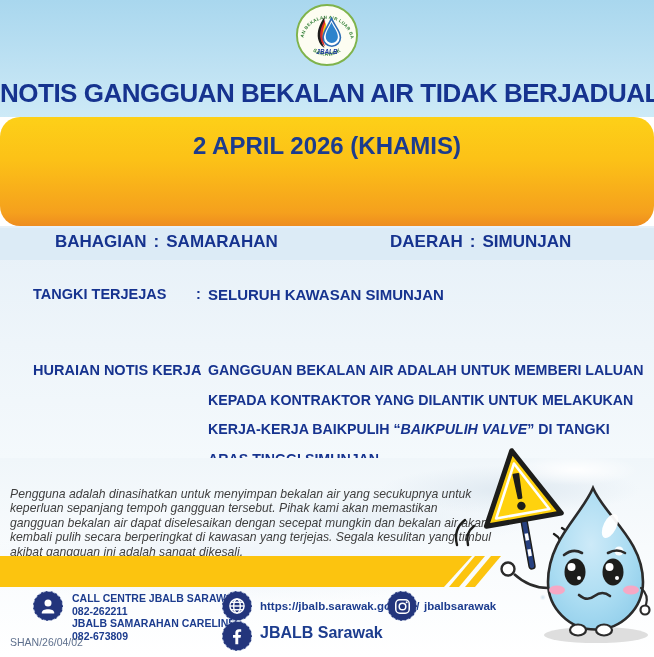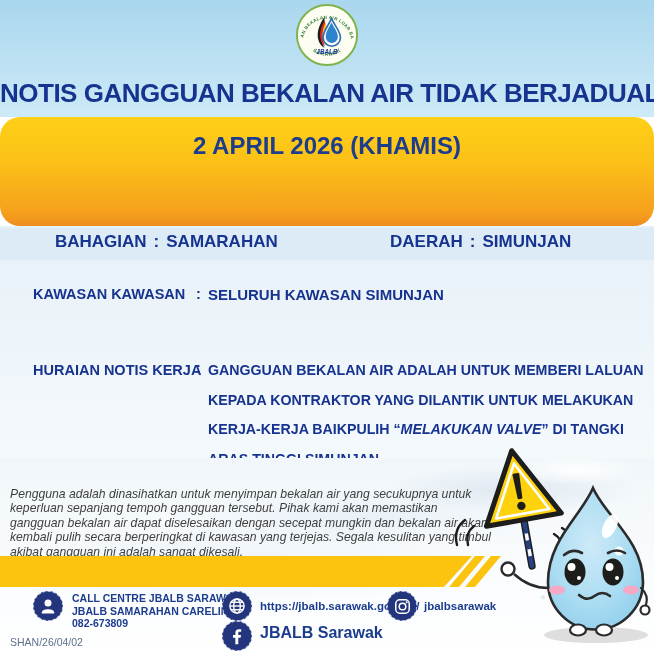--- a/index.html
+++ b/index.html
@@ -115,45 +115,46 @@
 
   <div class="banner">
     <div class="line l1">2 APRIL 2026 (KHAMIS)</div>
   </div>
 
   <div class="content">
     <div class="row-bd"></div>
     <div class="kv daerah"><span>DAERAH</span><span class="sep">:</span><span>SIMUNJAN</span></div>
     <div class="kv bahagian"><span>BAHAGIAN</span><span class="sep">:</span><span>SAMARAHAN</span></div>
 
-    <div class="lbl kawasan-lbl">KAWASAN KAWASAN</div>
+    <div class="lbl kawasan-lbl">TANGKI TERJEJAS</div>
     <div class="colon kawasan-colon">:</div>
     <div class="val kawasan-val">SELURUH KAWASAN SIMUNJAN</div>
 
     <div class="lbl huraian-lbl">HURAIAN NOTIS KERJA</div>
     <div class="colon huraian-colon">:</div>
-    <div class="huraian-text"><span>GANGGUAN BEKALAN AIR ADALAH UNTUK MEMBERI LALUAN KEPADA KONTRAKTOR YANG DILANTIK UNTUK MELAKUKAN KERJA-KERJA BAIKPULIH “</span><span class="em">MELAKUKAN VALVE</span><span>” DI TANGKI ARAS TINGGI SIMUNJAN.</span></div>
+    <div class="huraian-text"><span>GANGGUAN BEKALAN AIR ADALAH UNTUK MEMBERI LALUAN KEPADA KONTRAKTOR YANG DILANTIK UNTUK MELAKUKAN KERJA-KERJA BAIKPULIH “</span><span class="em">BAIKPULIH VALVE</span><span>” DI TANGKI ARAS TINGGI SIMUNJAN.</span></div>
   </div>
 
   <div class="splash"></div>
   <div class="disclaimer">Pengguna adalah dinasihatkan untuk menyimpan bekalan air yang secukupnya untuk keperluan sepanjang tempoh gangguan tersebut. Pihak kami akan memastikan gangguan bekalan air dapat diselesaikan dengan secepat mungkin dan bekalan air akan kembali pulih secara berperingkat di kawasan yang terjejas. Segala kesulitan yang timbul akibat gangguan ini adalah sangat dikesali.</div>
 
   <div class="band"></div>
   <div class="stripe s1"></div>
   <div class="stripe s2"></div>
 
   <div class="footer">
     <div class="cicon icon-person">
       <svg width="20" height="20" viewBox="0 0 24 24">
         <circle cx="12" cy="8.5" r="4.2" fill="#fff"></circle>
         <path d="M4.5 20 c0-5.5 15-5.5 15 0 v1 h-15 Z" fill="#fff"></path>
       </svg>
     </div>
     <div class="ctext call-block">
       <div>CALL CENTRE JBALB SARAWAK</div>
+      <div>082-262211</div>
       <div>JBALB SAMARAHAN CARELINE</div>
       <div>082-673809</div>
     </div>
 
     <div class="cicon icon-globe">
       <svg width="20" height="20" viewBox="0 0 24 24" fill="none" stroke="#fff" stroke-width="1.7">
         <circle cx="12" cy="12" r="8.5"></circle>
         <ellipse cx="12" cy="12" rx="4" ry="8.5"></ellipse>
         <line x1="3.5" y1="12" x2="20.5" y2="12"></line>
         <line x1="4.5" y1="7.5" x2="19.5" y2="7.5"></line>

